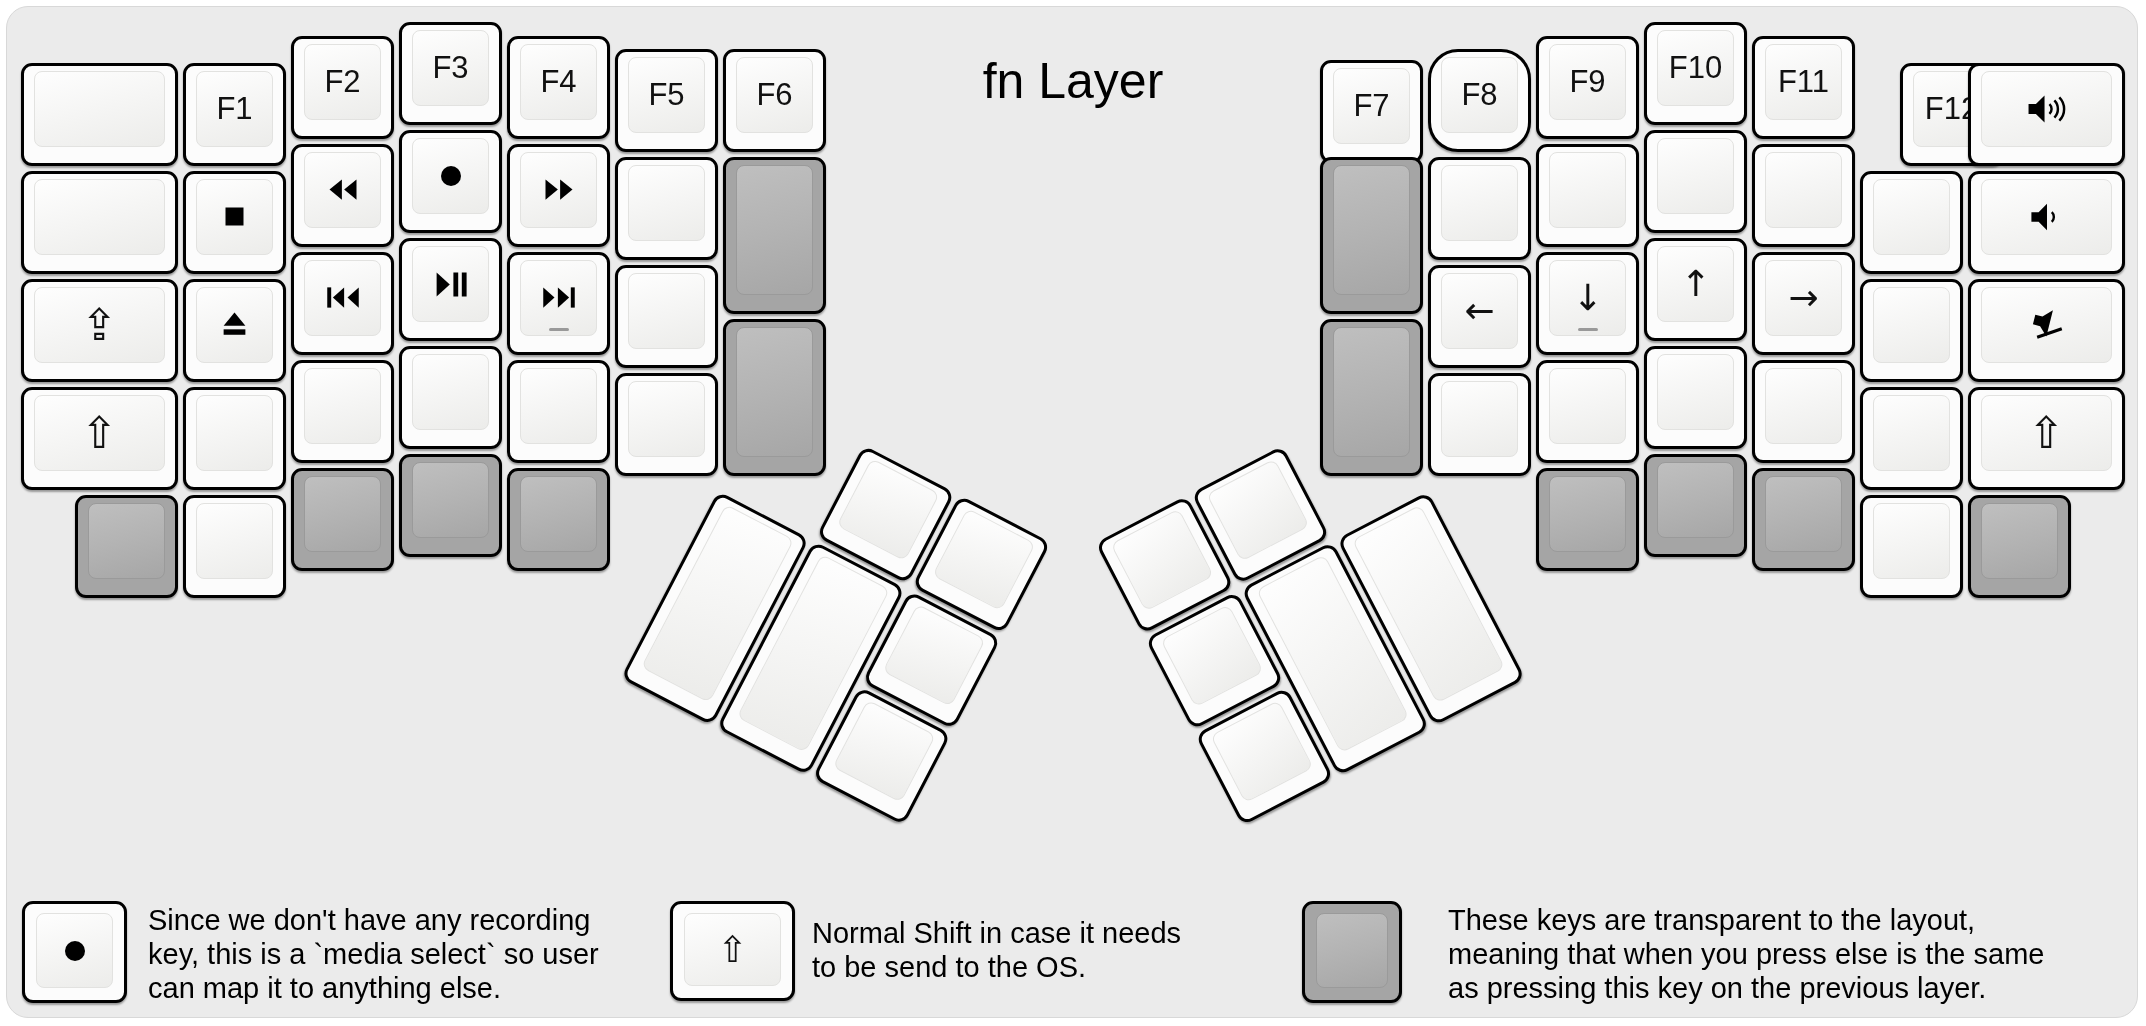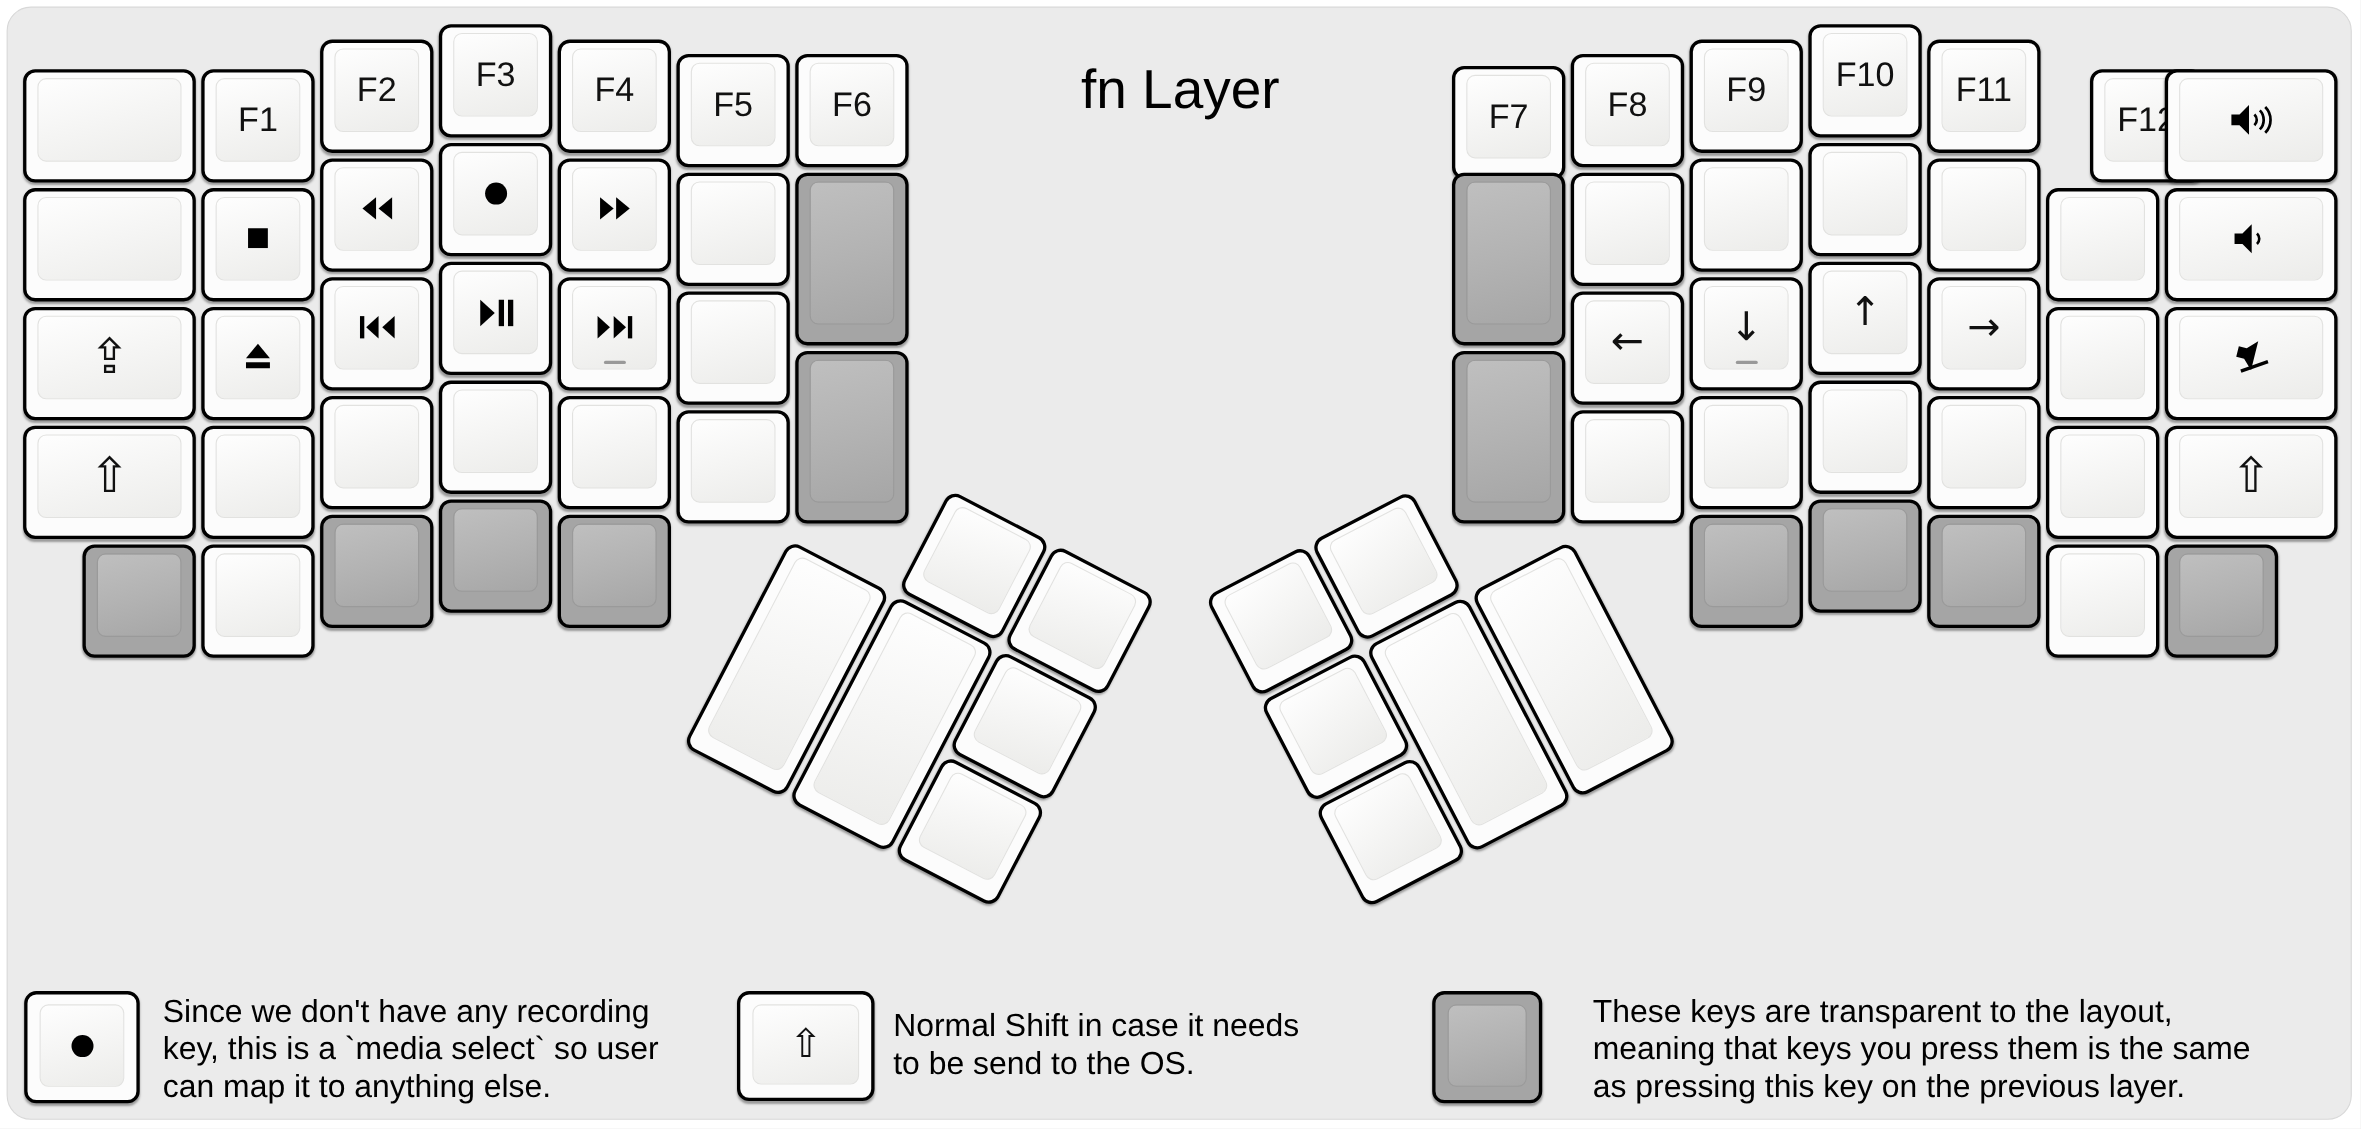--- a/index.html
+++ b/index.html
@@ -228,21 +228,21 @@
       <div class="top">
         <span class="flabel">F7</span>
       </div>
     </div>
     <div class="key gray" style="left: 1320px; top: 157px; width: 103px; height: 157px;">
       <div class="top"></div>
     </div>
     <div class="key gray" style="left: 1320px; top: 319px; width: 103px; height: 157px;">
       <div class="top"></div>
     </div>
-    <div class="key" style="left: 1428px; top: 49px; width: 103px; height: 103px;">
+    <div class="key" style="left: 1428px; top: 49px; width: 103px; height: 103px; border-radius: 30px;">
       <div class="top">
         <span class="flabel">F8</span>
       </div>
     </div>
     <div class="key" style="left: 1428px; top: 157px; width: 103px; height: 103px;">
       <div class="top"></div>
     </div>
     <div class="key" style="left: 1428px; top: 265px; width: 103px; height: 103px;">
       <div class="top">
         <span class="arrow">←</span>
@@ -408,21 +408,21 @@
     </div>
   </div>
 
 <div id="legend">
   <div class="legend-text" style="left:148px;top:903px;">Since we don't have any recording
 key, this is a `media select` so user
 can map it to anything else.</div>
   <div class="legend-text" style="left:812px;top:916px;">Normal Shift in case it needs
 to be send to the OS.</div>
   <div class="legend-text" style="left:1448px;top:903px;">These keys are transparent to the layout,
-meaning that keys you press them is the same
+meaning that when you press else is the same
 as pressing this key on the previous layer.</div>
 <div class="key legend-key" style="left: 22px; top: 901px; width: 105px; height: 102px;">
       <div class="top">
         <span>
           <svg width="30" height="30" viewBox="0 0 24 24">
             <circle cx="12" cy="12" r="8"></circle>
           </svg>
         </span>
       </div>
     </div>

